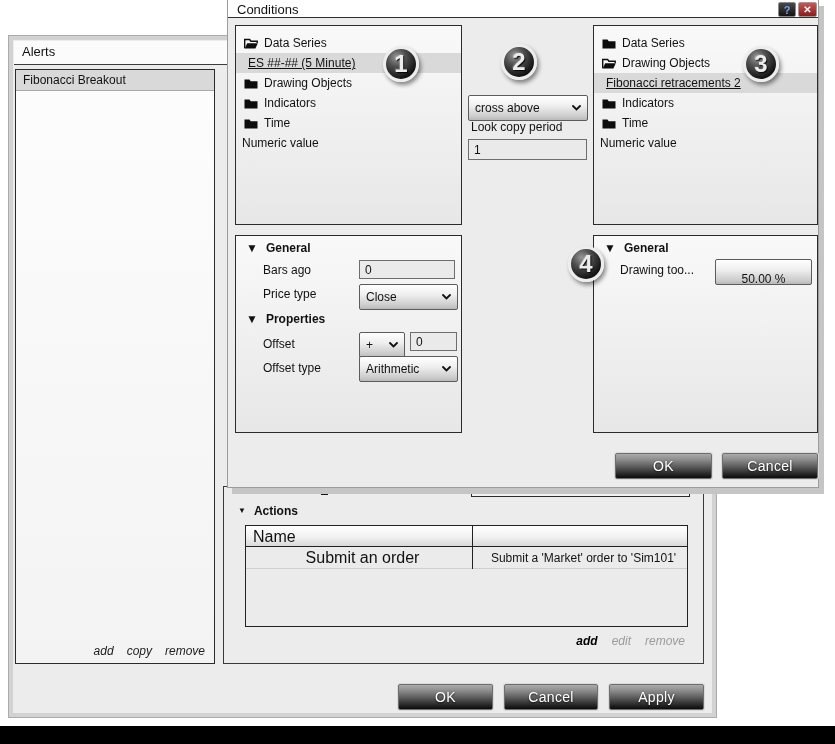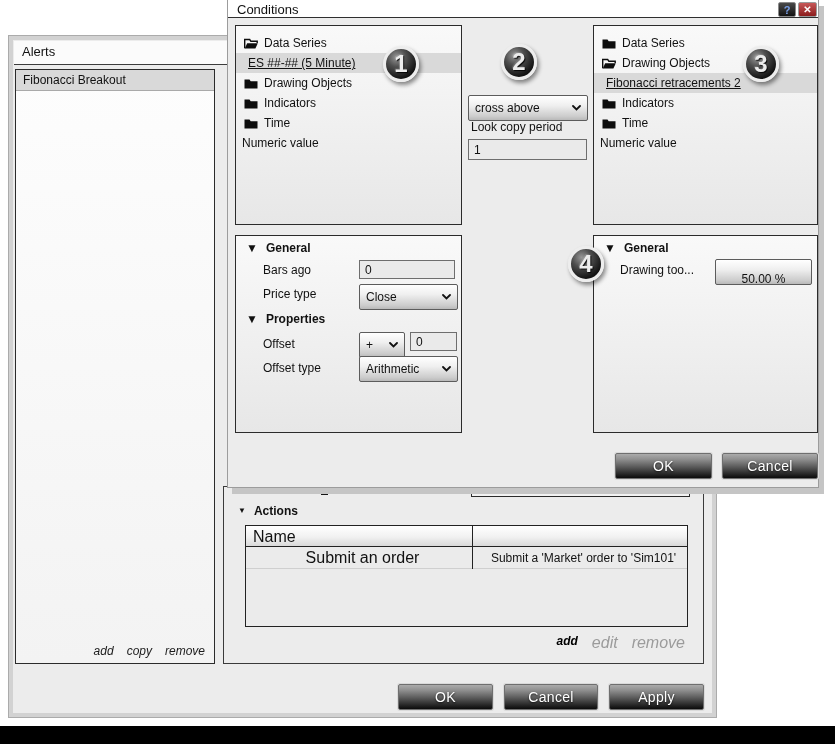--- a/index.html
+++ b/index.html
@@ -64,21 +64,21 @@
     border:1px solid #222; background:#ebebeb; }
   .at-header { display:flex; height:21px; line-height:21px;
     background:linear-gradient(180deg,#ffffff 0%,#f1f1f1 55%,#d9d9d9 100%); border-bottom:1px solid #222; }
   .at-header .c1, .at-row .c1 { width:226px; padding-left:7px; font-size:16px; color:#111; }
   .at-header .c2, .at-row .c2 { flex:1; padding-left:8px; font-size:12px; color:#111; }
   .at-divider { position:absolute; left:226px; top:0; width:1px; height:43px; background:#222; }
   .at-row { display:flex; height:22px; line-height:22px; border-bottom:1px solid #cfcfcf; cursor:pointer;text-align:center; }
 
   .actions-links { position:absolute; top:598px; right:31px; display:flex; gap:14px; }
   .actions-links .on  { font-style:italic; font-size:12px; font-weight:600; color:#000; cursor:pointer; }
-  .actions-links .off { font-style:italic; font-size:16px; color:#9b9b9b; cursor:pointer; }
+  .actions-links .off { font-style:italic; font-size:12px; color:#9b9b9b; cursor:pointer; }
 
   
   .dialog {
     position:absolute; left:227px; top:0; width:592px; height:488px; z-index:10;
     background:#ececec; border:1px solid #9c9c9c; border-top:none;
     box-shadow:5px 6px 0 #c5c5c5;
   }
   .dlg-titlebar { position:absolute; left:0; top:0; width:100%; height:18px; background:#ffffff; border-bottom:1px solid #2f2f2f; }
   .dlg-title { position:absolute; left:9px; top:2px; font-size:13px; color:#111; }
   .dlg-help {

